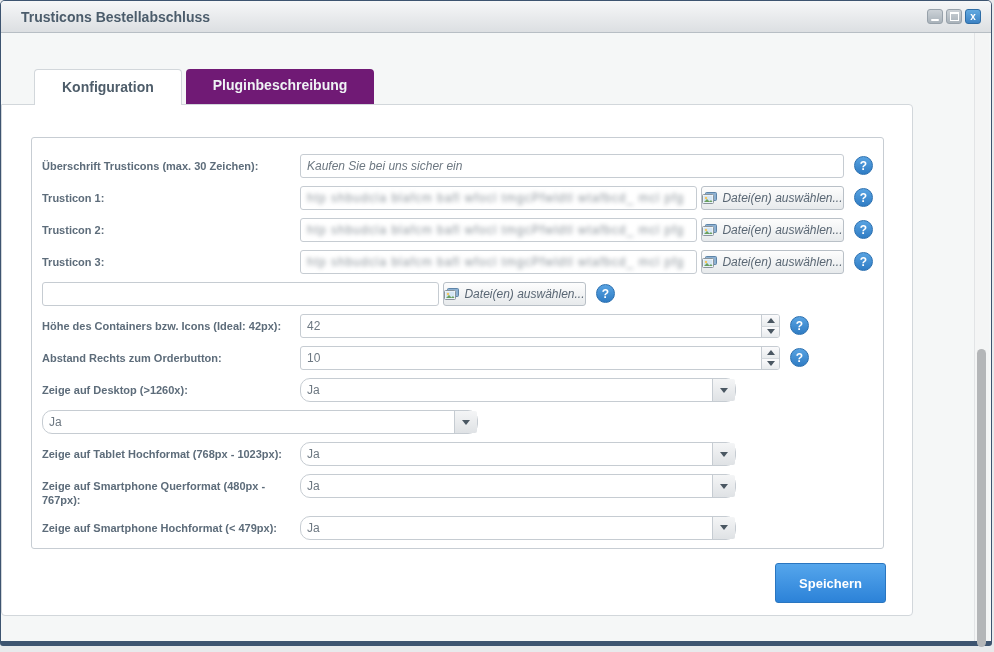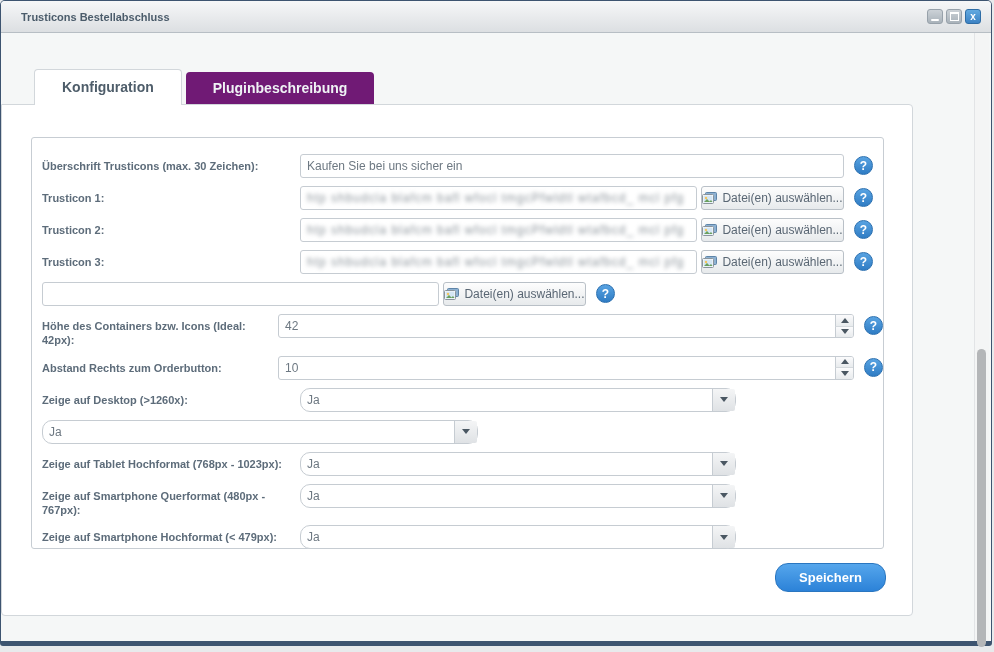--- a/index.html
+++ b/index.html
@@ -3,74 +3,74 @@
 <meta charset="utf-8">
 <style>
   html,body{margin:0;padding:0;width:994px;height:652px;overflow:hidden;
     font-family:"Liberation Sans","DejaVu Sans",sans-serif;background:#e8eaec;}
   .window{position:relative;width:992px;height:646px;border:1px solid #3d5470;
     border-bottom:5px solid #3d5470;border-radius:5px 5px 3px 3px;background:#f5f7f7;box-sizing:border-box;}
   
   .titlebar{height:31px;border-radius:4px 4px 0 0;
     background:linear-gradient(#f6f7f8,#dcdfe2);border-bottom:1px solid #b7bec4;
     display:flex;align-items:center;padding:0 10px 0 20px;}
-  .title{font-size:11px;font-weight:bold;color:#4b5c6b;flex:1;}
+  .title{font-size:14px;font-weight:bold;color:#4b5c6b;flex:1;}
   .winbtns{display:flex;gap:3px;align-items:center;}
   .winbtn{width:16px;height:15px;border-radius:3px;display:flex;align-items:center;justify-content:center;
     border:1px solid #97a1aa;background:linear-gradient(#ccd2d7,#a9b2ba);cursor:pointer;box-sizing:border-box;}
   .winbtn.close{background:linear-gradient(#62a9e0,#3c82c4);border-color:#2e6da6;}
   .glyph-min{width:8px;height:2px;background:#fff;border-radius:1px;margin-top:6px;}
   .glyph-max{width:7px;height:6px;border:1px solid #fff;border-top-width:2px;}
   .glyph-close{color:#fff;font-size:10px;font-weight:bold;line-height:1;}
   
-  .tabs{display:flex;align-items:flex-end;margin:36px 0 0 33px;position:relative;z-index:2;}
+  .tabs{display:flex;margin:36px 0 0 33px;position:relative;z-index:2;}
   .tab{border-radius:4px 4px 0 0;padding:9px 27px;font-size:14px;font-weight:bold;cursor:pointer;}
   .tab.active{background:#fff;border:1px solid #d2d7db;border-bottom:none;color:#4e5d6a;margin-bottom:-1px;padding-bottom:10px;}
   .tab.inactive{background:#701a75;color:#eff3f5;margin-left:4px;padding:8px 27px;}
   
   .panel{position:relative;width:912px;height:512px;background:#fff;
     border:1px solid #d2d7db;border-radius:0 4px 4px 4px;box-sizing:border-box;}
   .fieldset{position:absolute;left:29px;top:32px;width:853px;height:412px;
     border:1px solid #c7cdd3;border-radius:3px;background:#fff;box-sizing:border-box;
     padding:16px 0 0 10px;}
   .row{display:flex;align-items:flex-start;margin-bottom:8px;}
   .flabel{width:258px;padding-top:5px;font-size:11px;font-weight:bold;color:#5d6c7a;line-height:1.3;}
   .fwrap{display:flex;align-items:flex-start;}
   .tfield{height:24px;box-sizing:border-box;border:1px solid #c6ccd2;border-radius:3px;background:#fff;
     font-size:12px;color:#6d7882;padding:0 6px;display:flex;align-items:center;overflow:hidden;white-space:nowrap;}
   input.tfield{font-family:"Liberation Sans",sans-serif;outline:none;display:block;padding:2px 6px;}
-  .w-full{width:544px;}
+  .w-full{width:544px;font-style:italic;}
   .w-file{width:397px;}
   .blurred{filter:blur(2px);color:#8d959c;font-size:12px;letter-spacing:1px;}
   .filebtn{margin-left:4px;width:143px;height:24px;box-sizing:border-box;border:1px solid #b9c0c7;border-radius:3px;
     background:linear-gradient(#fdfdfd,#e7eaec);display:flex;align-items:center;justify-content:center;gap:5px;
-    font-size:12px;color:#5a6774;cursor:pointer;}
-  
-  .numwrap{position:relative;width:576px;}
+    font-size:12px;color:#5a6774;cursor:pointer;font-style:italic;}
+  
+  .numwrap{position:relative;width:480px;}
   .numwrap input{width:100%;padding-right:24px;}
   .spinner{position:absolute;right:1px;top:1px;width:18px;height:22px;display:flex;flex-direction:column;}
   .spinbtn{flex:1;border-left:1px solid #c6ccd2;background:linear-gradient(#fbfbfc,#e8ebed);
     display:flex;align-items:center;justify-content:center;cursor:pointer;}
   .spinbtn.up{border-bottom:1px solid #d4d9dd;border-radius:0 2px 0 0;}
   .spinbtn.down{border-radius:0 0 2px 0;}
   .arr-up{width:0;height:0;border-left:4px solid transparent;border-right:4px solid transparent;border-bottom:5px solid #4a5762;}
   .arr-down{width:0;height:0;border-left:4px solid transparent;border-right:4px solid transparent;border-top:5px solid #4a5762;}
   
   .select{position:relative;width:436px;height:24px;box-sizing:border-box;border:1px solid #c6ccd2;border-radius:10px;
     background:#fff;display:flex;align-items:center;cursor:pointer;}
   .selval{font-size:12px;color:#6d7882;padding-left:6px;flex:1;}
   .trigger{width:22px;height:22px;border-left:1px solid #c6ccd2;border-radius:0 2px 2px 0;
     background:linear-gradient(#f4f5f6,#dfe2e5);display:flex;align-items:center;justify-content:center;}
   
   .help{margin:2px 0 0 10px;width:19px;height:19px;border-radius:50%;
     background:linear-gradient(#58a3e2,#2f7cc4);border:1px solid #2a6fb0;box-sizing:border-box;
     color:#fff;font-size:12px;font-weight:bold;display:flex;align-items:center;justify-content:center;cursor:pointer;}
   
   .footer{position:absolute;left:0;right:26px;top:458px;display:flex;justify-content:flex-end;}
-  .savebtn{min-width:111px;height:29px;border:1px solid #2a76c0;border-radius:13px;
+  .savebtn{min-width:111px;height:40px;border:1px solid #2a76c0;border-radius:3px;
     background:linear-gradient(#55a6ec,#2c82d8);color:#fff;font-size:13px;font-weight:bold;
     display:flex;align-items:center;justify-content:center;cursor:pointer;padding:0 18px;box-sizing:border-box;}
   
   .scrollbar{position:absolute;top:32px;right:2px;bottom:0;width:14px;background:#f4f5f5;border-left:1px solid #e2e4e6;}
   .thumb{position:absolute;left:2px;top:316px;width:9px;height:298px;border-radius:5px;background:#b4b6b8;cursor:pointer;}
 </style>
 </head>
 <body>
 
 <div class="window">

